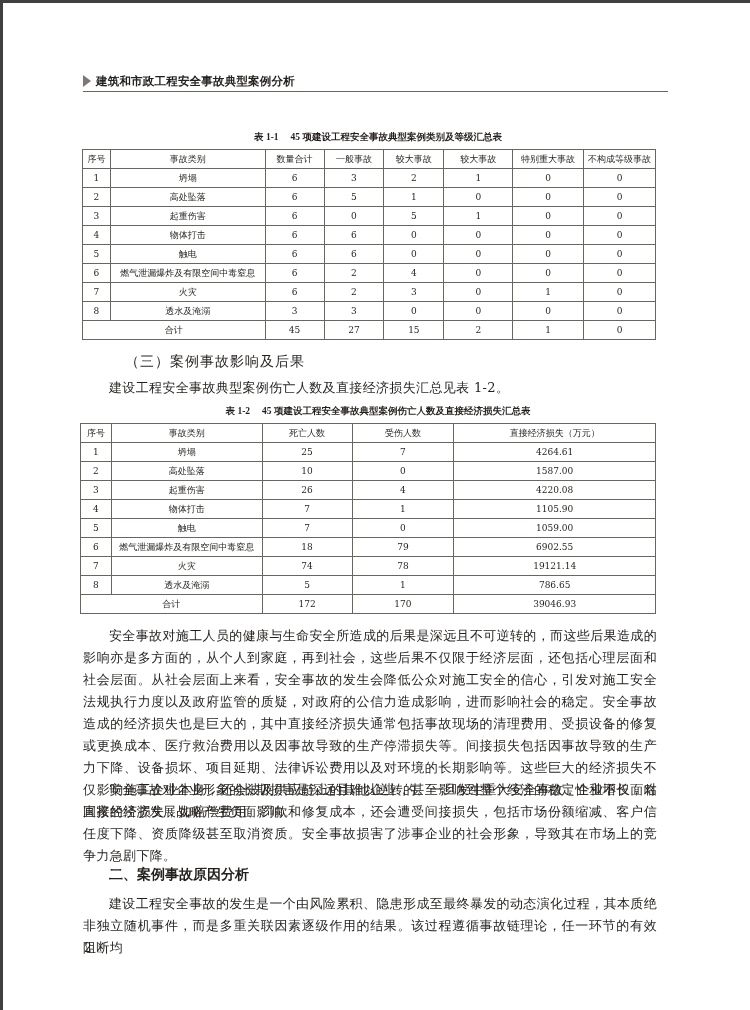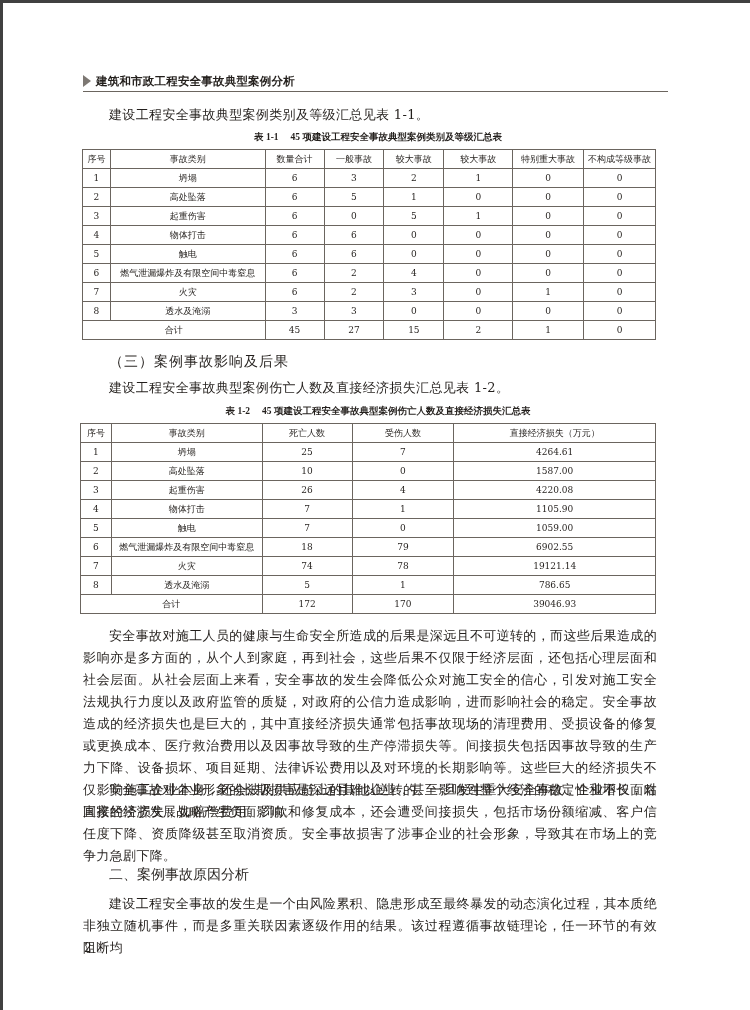--- a/index.html
+++ b/index.html
@@ -19,35 +19,34 @@
   .indent { text-indent: 26px; }
   .cap { position: absolute; left: 0; width: 750px; text-align: center;
          font-family: Liberation Serif, serif; font-weight: bold; font-size: 9.5px; }
   .cap .sp { display: inline-block; width: 12px; }
   table.t { position: absolute; border-collapse: collapse; font-size: 9px;
             font-family: "DejaVu Serif", "Liberation Serif", serif; }
   table.t td, table.t th { border: 1px solid #6b655f; text-align: center; padding: 0; font-weight: normal; height: 18px; }
   table.t { border: 1.6px solid #4a4540; }
   .sub-h { position: absolute; left: 106px; font-size: 14px; letter-spacing: 1px; }
   .sec-h { position: absolute; left: 106px; top: 863px; font-family: "DejaVu Sans", "Liberation Sans", sans-serif;
-           font-weight: normal; font-size: 14px; }
+           font-weight: bold; font-size: 14px; }
   .pagenum { position: absolute; left: 81px; top: 938px; font-size: 12px; }
 </style>
 </head>
 <body>
 
 <div class="page">
 
   <div class="running-head">
     <span class="tri"></span>
     <span>建筑和市政工程安全事故典型案例分析</span>
   </div>
   <div class="head-rule"></div>
 
-  <div class="para indent" style="top:101px;">建设工程安全事故典型案例类别及等级汇总见表 1-1。</div>
 
   <div class="cap" style="top:128px;">
     <span>表 1-1</span><span class="sp"></span><span>45 项建设工程安全事故典型案例类别及等级汇总表</span>
   </div>
 
   <table class="t" id="t1" style="left:79px; top:146px; width:574px;">
     <colgroup>
       <col style="width:28px">
         <col style="width:155px">
         <col style="width:59px">
@@ -155,21 +154,21 @@
           <td>45</td>
           <td>27</td>
           <td>15</td>
           <td>2</td>
           <td>1</td>
           <td>0</td>
         </tr>
       </tbody>
   </table>
 
-  <div class="sub-h" style="top:350px;">（三）案例事故影响及后果</div>
+  <div class="sub-h" style="top:350px;margin-left:16px;">（三）案例事故影响及后果</div>
   <div class="para indent" style="top:374px;">建设工程安全事故典型案例伤亡人数及直接经济损失汇总见表 1-2。</div>
 
   <div class="cap" style="top:402px;">
     <span>表 1-2</span><span class="sp"></span><span>45 项建设工程安全事故典型案例伤亡人数及直接经济损失汇总表</span>
   </div>
 
   <table class="t" id="t2" style="left:77px; top:420px; width:576px;">
     <colgroup>
       <col style="width:31px">
         <col style="width:151px">

